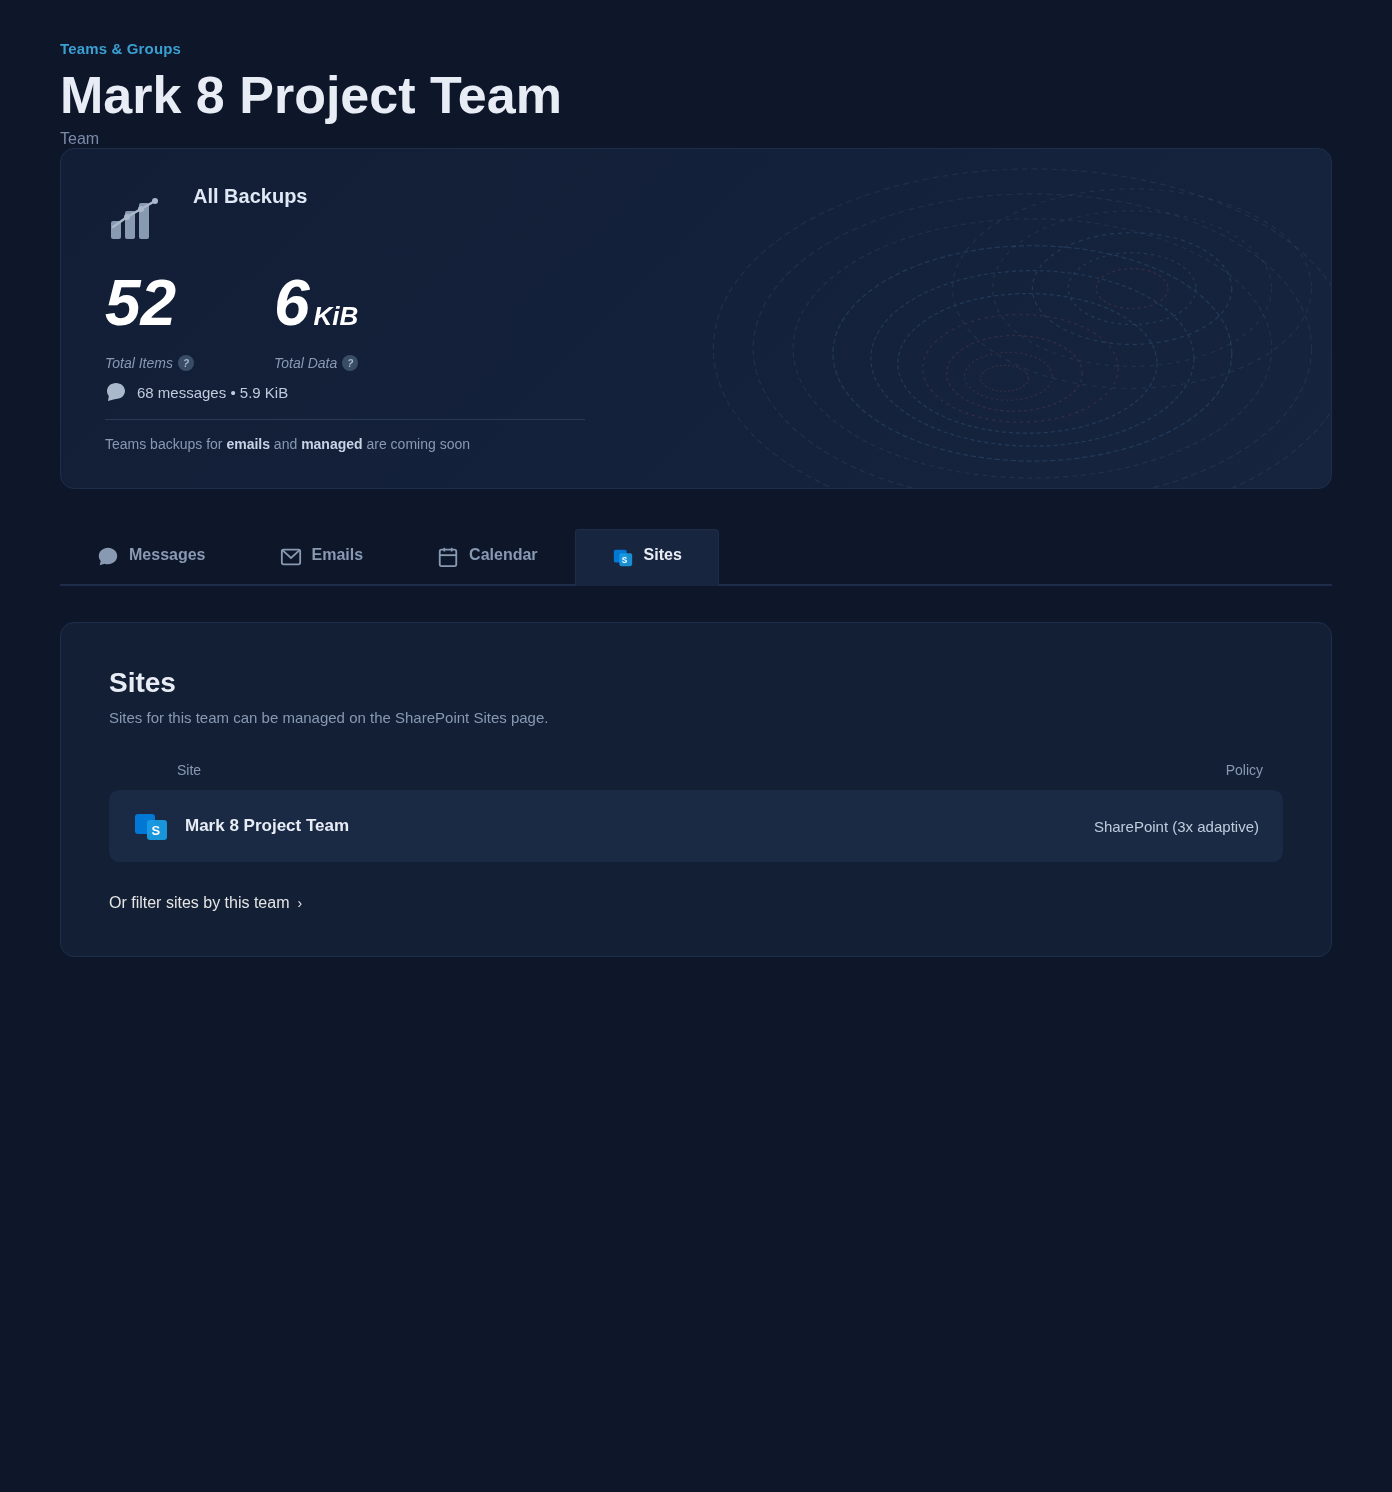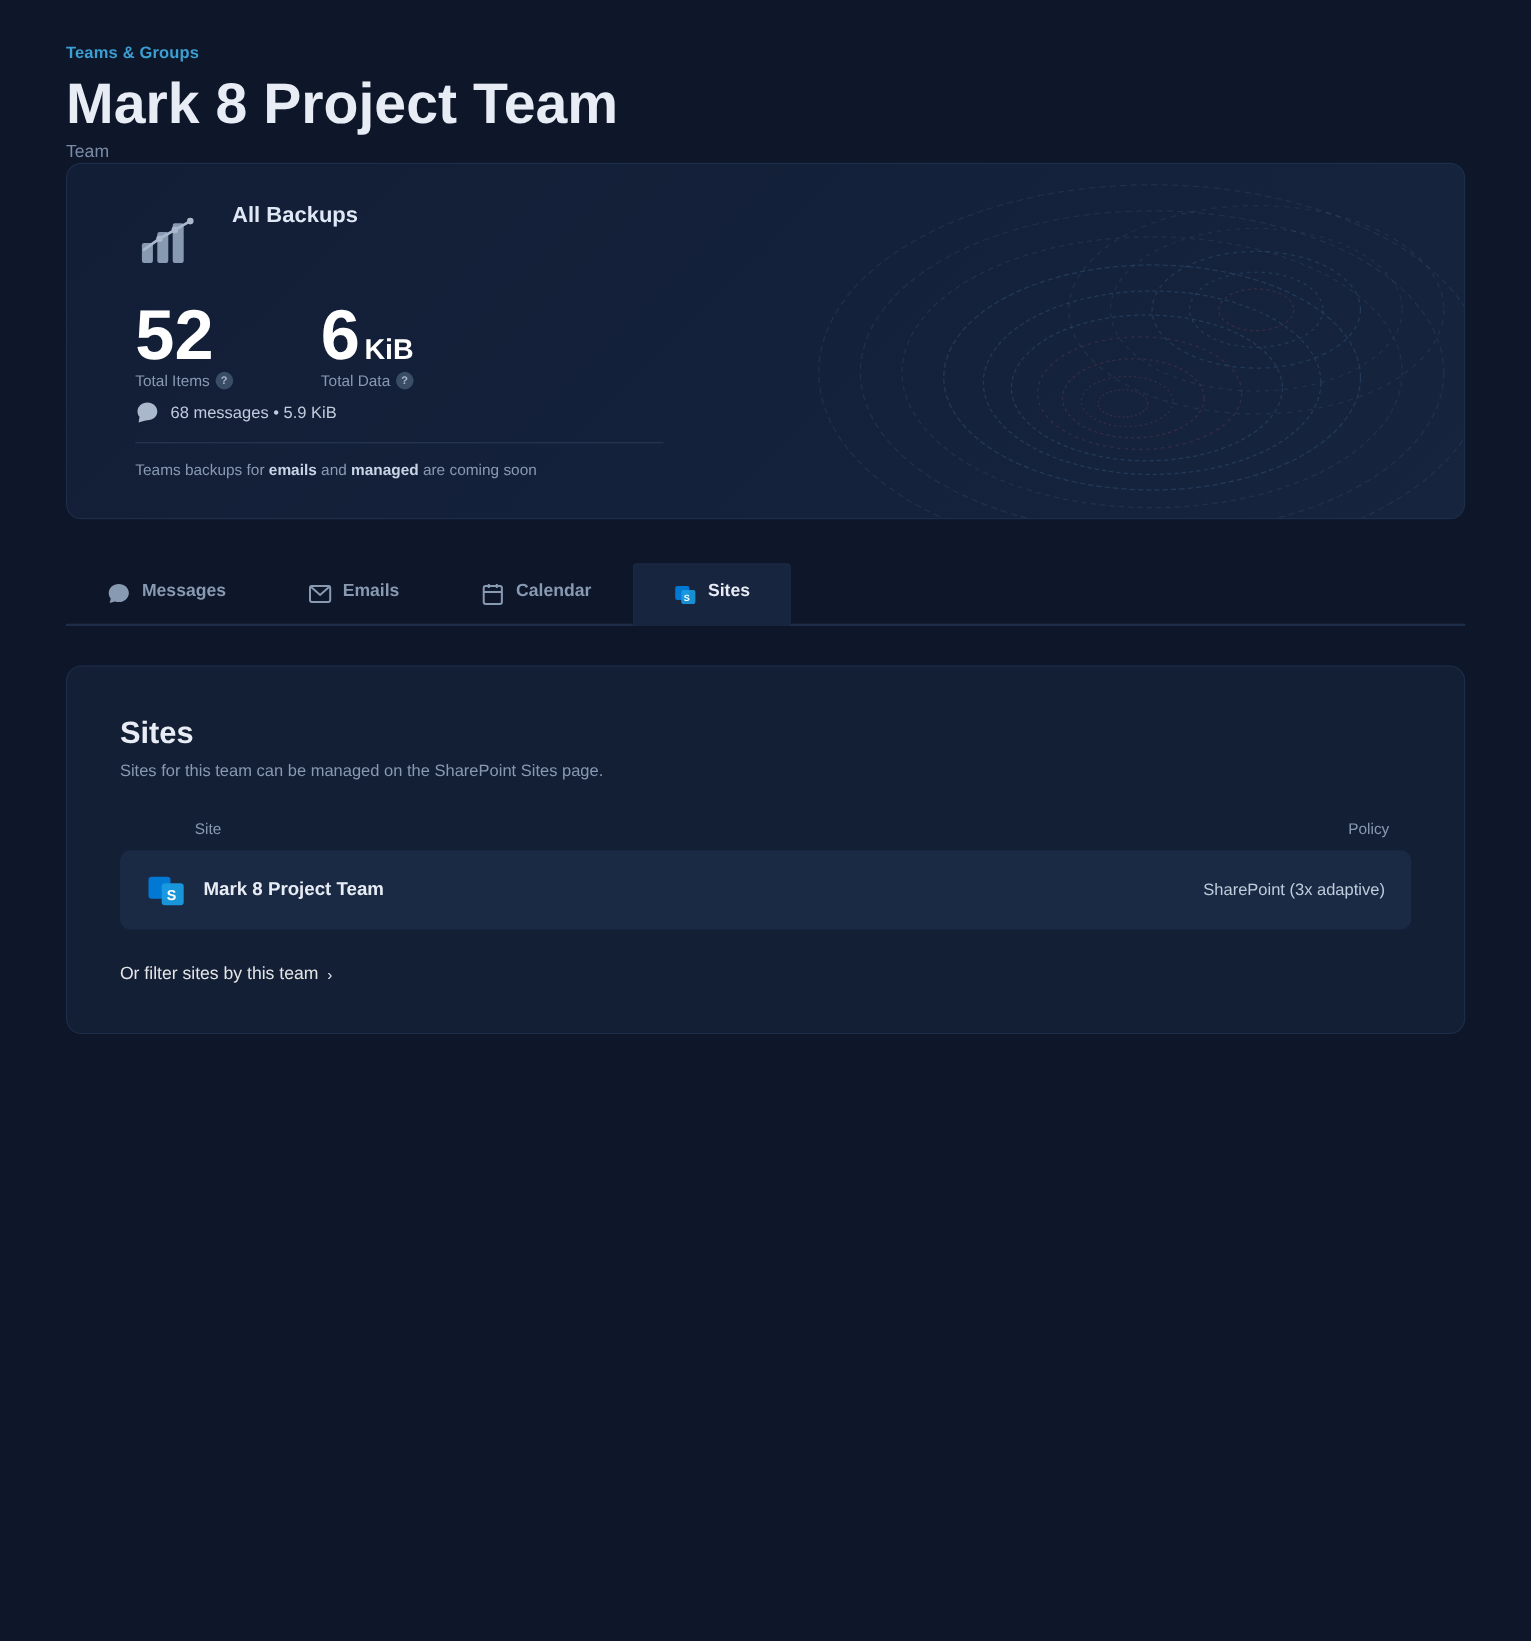--- a/index.html
+++ b/index.html
@@ -30,21 +30,21 @@
 
     .page-subtitle {
       font-size: 16px;
       color: #7a8ba8;
     }
 
     
     .backup-card {
       background: linear-gradient(135deg, #121e36 0%, #16243e 100%);
       border-radius: 14px;
-      padding: 36px 62px;
+      padding: 36px 44px;
       position: relative;
       overflow: hidden;
       margin-bottom: 40px;
       border: 1px solid #1e2e4a;
     }
 
     .backup-card-content {
       position: relative;
       z-index: 2;
       display: flex;
@@ -80,20 +80,21 @@
       font-weight: 700;
       color: #e0e8f5;
       margin-bottom: 4px;
     }
 
     .backup-stats-row {
       display: flex;
       gap: 80px;
       align-items: flex-end;
       margin-bottom: 10px;
+      font-style: italic;
     }
 
     .backup-stat {
       display: flex;
       flex-direction: column;
     }
 
     .backup-stat-number {
       font-size: 64px;
       font-weight: 800;
@@ -107,21 +108,21 @@
       color: #ffffff;
       margin-left: 4px;
     }
 
     .backup-stat-label {
       font-size: 14px;
       color: #8899b2;
       display: flex;
       align-items: flex-start;
       gap: 5px;
-      margin-top: 2px;
+      margin-top: 20px;
     }
 
     .help-icon {
       display: inline-flex;
       align-items: center;
       justify-content: center;
       width: 16px;
       height: 16px;
       border-radius: 50%;
       background: #3a4d66;

